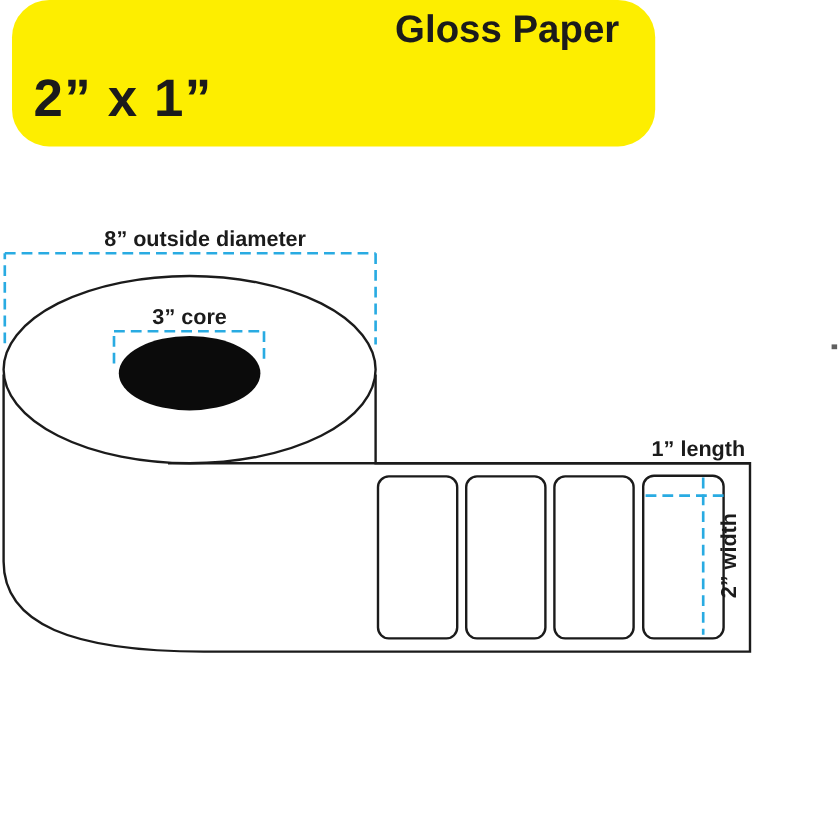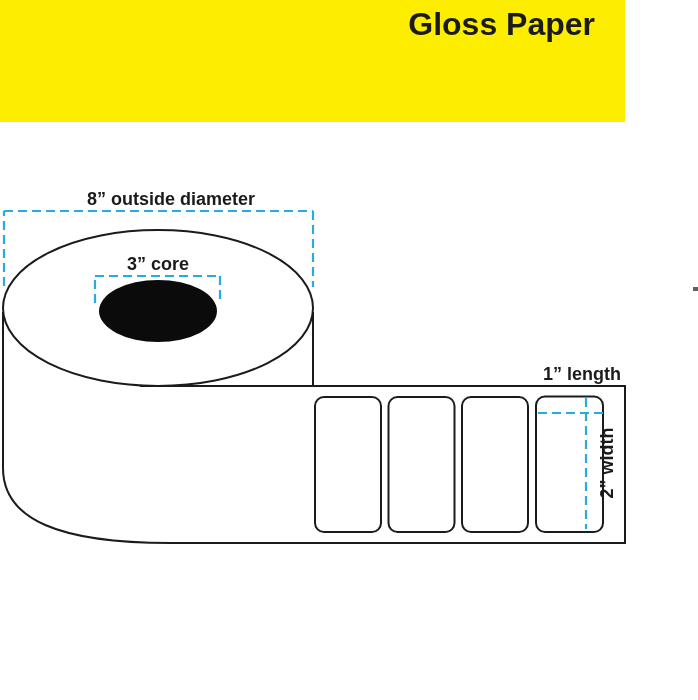--- a/index.html
+++ b/index.html
@@ -9,23 +9,24 @@
   }
   html,body{margin:0;padding:0;background:#fff;}
   .canvas{
     position:relative;
     width:698px;height:700px;
     background:#fff;
     overflow:hidden;
     font-family:"Liberation Sans", sans-serif;
   }
   .banner{
-    position:absolute;left:0;top:0;
-    width:625px;height:122px;
+    position:absolute;left:10px;top:0;
+    width:536px;height:122px;
     background:var(--yellow);
+    border-radius:31px;
   }
   .paper-type{
     position:absolute;top:6px;right:30px;
     font-size:32px;font-weight:bold;color:var(--line);
     letter-spacing:0px;
   }
   .size-label{
     position:absolute;left:18px;top:58px;
     font-size:44px;font-weight:bold;color:var(--line);
     letter-spacing:1px;
@@ -41,20 +42,21 @@
   }
   .artifact{fill:#444;opacity:.85;}
 </style>
 </head>
 <body>
 
 <div class="canvas">
 
   <div class="banner">
     <div class="paper-type">Gloss Paper</div>
+    <div class="size-label">2” x 1”</div>
   </div>
 
   <svg width="698" height="700" viewBox="0 0 698 700">
 
     <path class="line" d="M 140 386 L 625 386"></path>
 
     <path class="line" d="M 3 312 L 3 468 C 3 520 60 543 170 543 L 625 543 L 625 386 L 313 386 L 313 312"></path>
 
     <ellipse class="line fillwhite" cx="158" cy="308" rx="155" ry="78"></ellipse>
 

